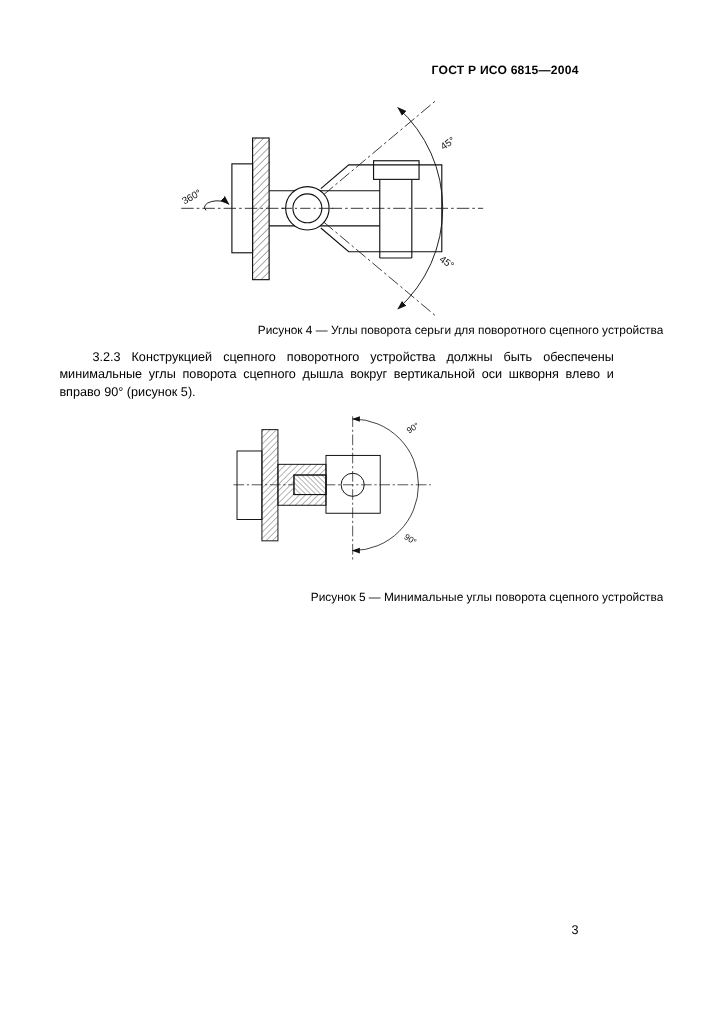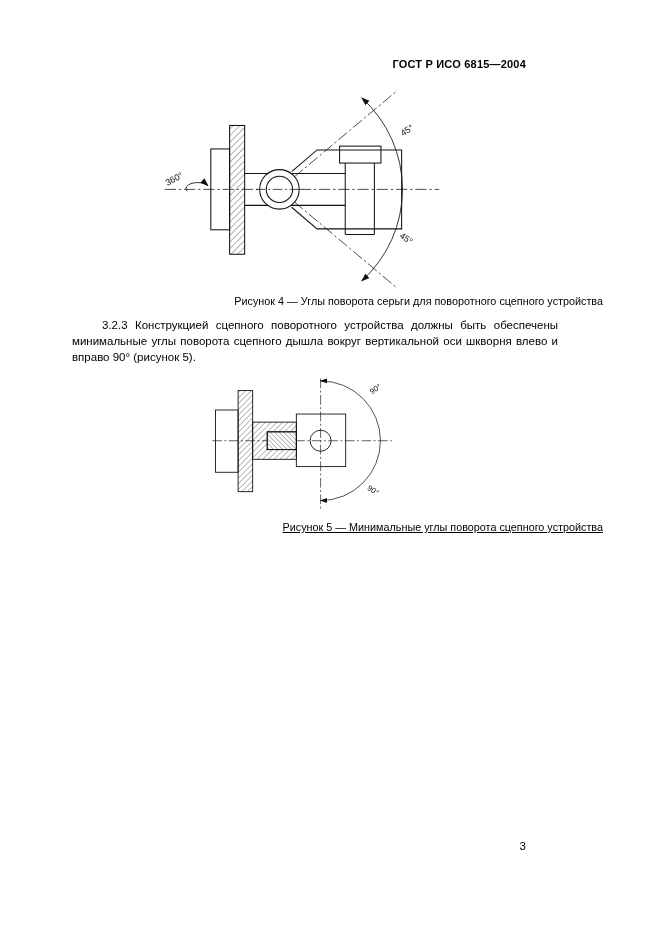--- a/index.html
+++ b/index.html
@@ -19,23 +19,23 @@
     letter-spacing:0.2px;
   }
   .figure-wrap{text-align:center;}
   .fig4-wrap{margin-top:14px;}
   .fig5-wrap{margin-top:10px;}
   .figure-caption{
     margin-top:4px;
     text-align:right;
     font-size:10.8px;
   }
-  .fig5-caption{margin-top:0;text-decoration:underline;}
+  .fig5-caption{margin-top:16px;}
   .body-paragraph{
-    margin:10px 45px 0 72px;
+    margin:10px 45px 0 54px;
     font-size:11.5px;
     line-height:16px;
     text-align:justify;
     text-indent:30px;
   }
   .page-number{
     position:absolute;
     top:840px;
     right:77px;
     font-size:11.5px;

